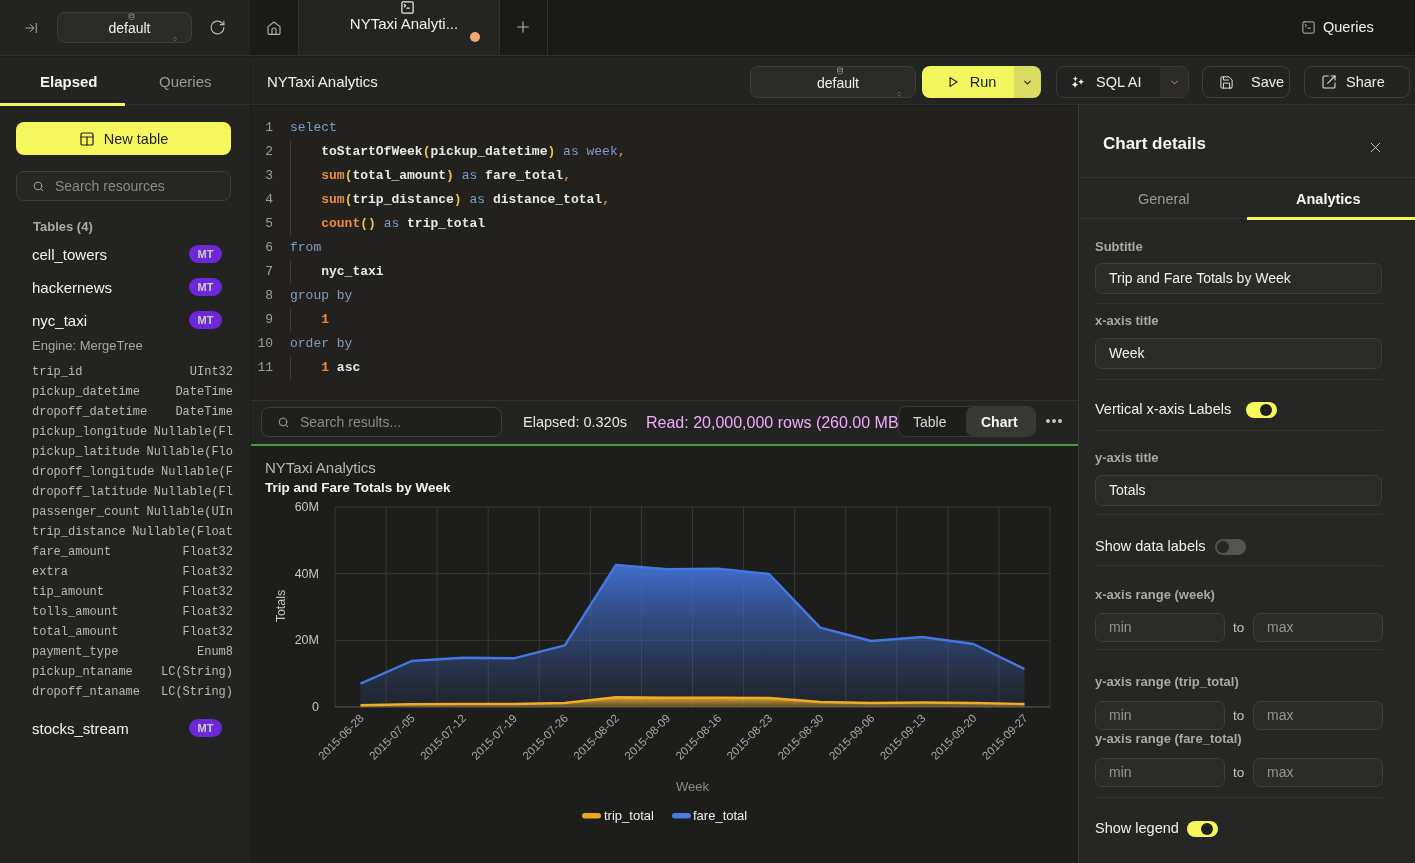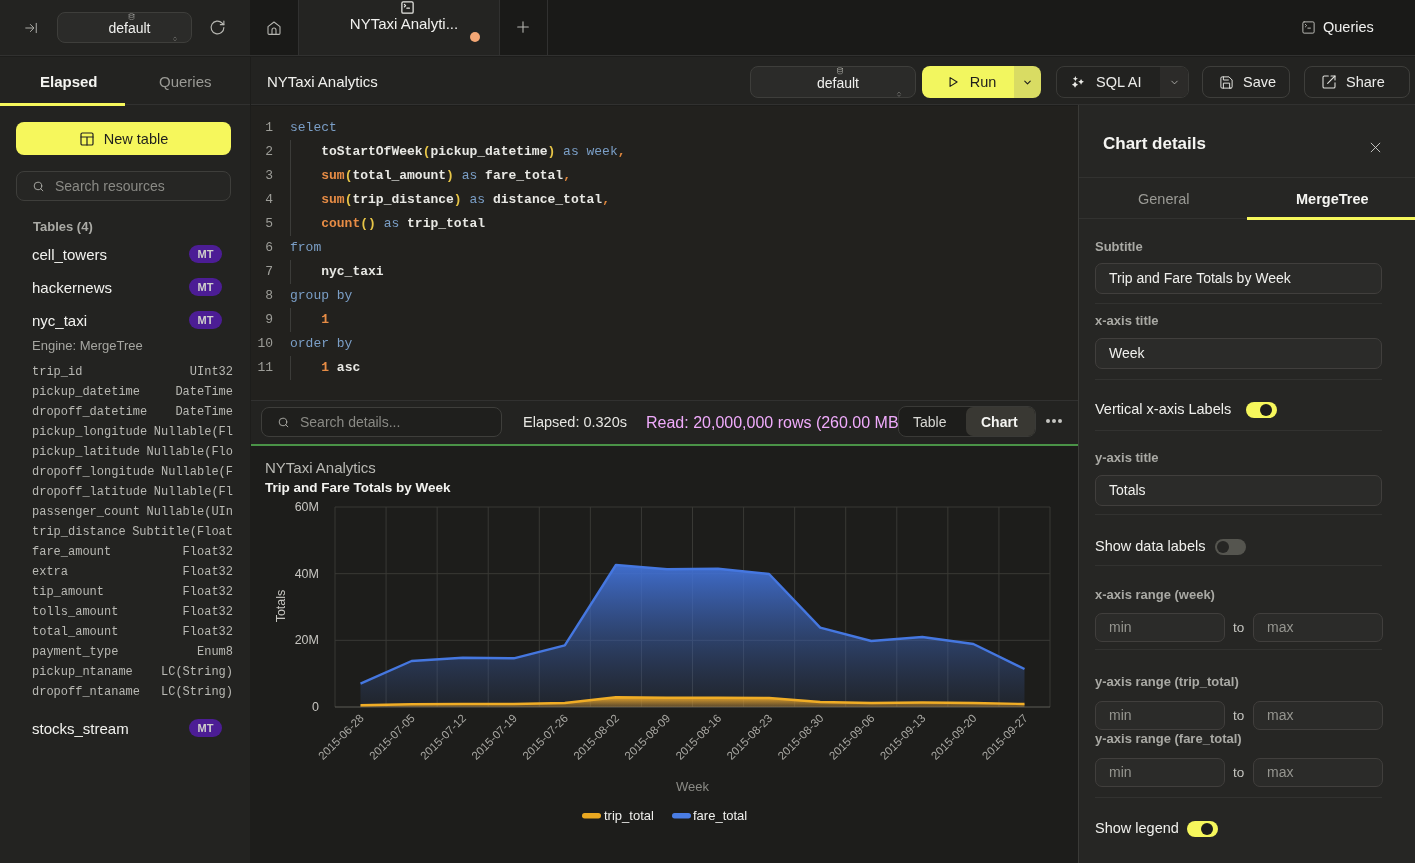--- a/index.html
+++ b/index.html
@@ -8,21 +8,21 @@
 .abs { position:absolute; }
 svg { display:block; }
 .icon { stroke:#b8b8b3; fill:none; stroke-width:1.6; stroke-linecap:round; stroke-linejoin:round; }
 
 #topbar { left:0; top:0; width:1415px; height:56px; background:#232321; border-bottom:1px solid #313130; }
 #tabstrip { left:250px; top:0; width:1165px; height:56px; background:#1a1a18; border-bottom:1px solid #313130; }
 .select { position:absolute; background:#2b2b29; border:1px solid #3e3e3b; border-radius:8px; display:flex; align-items:center;flex-direction:column; }
 #tab-active { left:298px; top:0; width:202px; height:55px; background:#242422; border-left:1px solid #313130; border-right:1px solid #313130; display:flex; align-items:center;flex-direction:column; }
 
 #sidebar { left:0; top:57px; width:250px; height:806px; background:#232321; }
-.mt-pill { position:absolute; width:33px; height:18px; background:#4c1d95; border-radius:9px; color:#cfcfcb; font-size:11px; font-weight:700; text-align:center; line-height:18px; }
+.mt-pill { position:absolute; width:33px; height:18px; background:#6d28d9; border-radius:9px; color:#cfcfcb; font-size:11px; font-weight:700; text-align:center; line-height:18px; }
 .col-row { position:absolute; left:32px; width:201px; font-family:"Liberation Mono",monospace; font-size:12px; color:#b9b9b4; white-space:nowrap; display:flex; justify-content:space-between; }
 
 #header { left:251px; top:57px; width:1164px; height:48px; background:#232321; border-bottom:1px solid #313130; }
 .btn { position:absolute; height:32px; border:1px solid #3e3e3b; border-radius:8px; display:flex; align-items:center; background:transparent; color:#ececea; font-size:14.5px; }
 
 #editor { left:251px; top:106px; width:827px; height:294px; background:#22211e; font-family:"Liberation Mono",monospace; font-size:13.5px; }
 .cl { position:absolute; height:24px; line-height:24px; white-space:pre; font-weight:700; color:#e8e8e4; font-family:"Liberation Mono",monospace; font-size:13px; }
 .ln { position:absolute; width:22px; text-align:right; height:24px; line-height:24px; color:#9d9d98; font-weight:400; font-family:"Liberation Mono",monospace; font-size:13px; }
 .kw { color:#7b9fc7; font-weight:400; }
 .fn { color:#e78c45; font-weight:700; }
@@ -156,21 +156,21 @@
     <div class="col-row" style="top:485px">
       <span>dropoff_latitude</span>
       <span>Nullable(Fl</span>
     </div>
     <div class="col-row" style="top:505px">
       <span>passenger_count</span>
       <span>Nullable(UIn</span>
     </div>
     <div class="col-row" style="top:525px">
       <span>trip_distance</span>
-      <span>Subtitle(Float</span>
+      <span>Nullable(Float</span>
     </div>
     <div class="col-row" style="top:545px">
       <span>fare_amount</span>
       <span>Float32</span>
     </div>
     <div class="col-row" style="top:565px">
       <span>extra</span>
       <span>Float32</span>
     </div>
     <div class="col-row" style="top:585px">
@@ -241,21 +241,21 @@
         <path d="m6 9 6 6 6-6"></path>
       </svg>
   </div>
 </div>
 
 <div class="btn" style="left:1202px;top:66px;width:88px;">
   <svg class="icon" style="margin-left:16px;stroke:#e0e0dc" width="15" height="15" viewBox="0 0 24 24">
     <path d="M19 21H5a2 2 0 0 1-2-2V5a2 2 0 0 1 2-2h11l5 5v11a2 2 0 0 1-2 2z"></path>
       <path d="M17 21v-8H7v8M7 3v5h8"></path>
   </svg>
-  <span style="margin-left:9px">Save</span>
+  <span style="margin-left:17px">Save</span>
 </div>
 
 <div class="btn" style="left:1304px;top:66px;width:106px;">
   <svg class="icon" style="margin-left:16px;stroke:#e0e0dc" width="16" height="16" viewBox="0 0 24 24">
     <path d="M21 13v6a2 2 0 0 1-2 2H5a2 2 0 0 1-2-2V5a2 2 0 0 1 2-2h6"></path>
       <path d="M15 3h6v6"></path>
       <path d="m10 14 11-11"></path>
   </svg>
   <span style="margin-left:9px">Share</span>
 </div>
@@ -292,21 +292,21 @@
     <div class="abs" style="left:290px;top:308px;width:1px;height:24px;background:#3c3c39"></div>
     <div class="abs" style="left:290px;top:356px;width:1px;height:24px;background:#3c3c39"></div>
   </div>
 
 <div class="abs" id="results"></div>
 <div class="abs" style="left:261px;top:407px;width:241px;height:30px;background:#1f1f1d;border:1px solid #3e3e3b;border-radius:8px;display:flex;align-items:center">
   <svg class="icon" style="margin-left:15px" width="13" height="13" viewBox="0 0 24 24">
       <circle cx="11" cy="11" r="7"></circle>
       <path d="m20 20-4-4"></path>
     </svg>
-  <span style="margin-left:10px;font-size:14px;color:#8a8a85">Search details...</span>
+  <span style="margin-left:10px;font-size:14px;color:#8a8a85">Search results...</span>
 </div>
 <div class="abs" style="left:523px;top:414px;font-size:14.5px;color:#e6e6e2">Elapsed: 0.320s</div>
 <div class="abs" style="left:646px;top:414px;font-size:16px;color:#f0abfc">Read: 20,000,000 rows (260.00 MB)</div>
 <div class="abs" style="left:898px;top:406px;width:138px;height:31px;border:1px solid #3a3a37;border-radius:8px;background:#1d1d1b"></div>
 <div class="abs" style="left:966px;top:407px;width:69px;height:29px;background:#393833;border-radius:7px"></div>
 <div class="abs" style="left:913px;top:414px;font-size:14px;color:#d9d9d5">Table</div>
 <div class="abs" style="left:981px;top:414px;font-size:14px;font-weight:700;color:#f5f5f2">Chart</div>
 <div class="abs" style="left:1046px;top:419px;width:4px;height:4px;border-radius:50%;background:#c5c5c1"></div>
 <div class="abs" style="left:1052px;top:419px;width:4px;height:4px;border-radius:50%;background:#c5c5c1"></div>
 <div class="abs" style="left:1058px;top:419px;width:4px;height:4px;border-radius:50%;background:#c5c5c1"></div>
@@ -378,21 +378,21 @@
   </div>
 
 <div class="abs" id="rightpanel"></div>
 <div class="abs" style="left:1103px;top:134px;font-size:17px;font-weight:700;color:#f5f5f2">Chart details</div>
 <svg class="abs icon" style="left:1369px;top:141px;stroke:#d8d8d4" width="13" height="13" viewBox="0 0 24 24">
     <path d="M4 4l16 16M20 4 4 20"></path>
   </svg>
 <div class="abs" style="left:1079px;top:177px;width:336px;height:1px;background:#323230"></div>
 <div class="abs" style="left:1079px;top:178px;width:336px;height:41px;border-bottom:1px solid #323230"></div>
 <div class="abs" style="left:1138px;top:191px;font-size:14.5px;color:#9a9a95">General</div>
-<div class="abs" style="left:1296px;top:191px;font-size:14.5px;font-weight:700;color:#f5f5f2">MergeTree</div>
+<div class="abs" style="left:1296px;top:191px;font-size:14.5px;font-weight:700;color:#f5f5f2">Analytics</div>
 <div class="abs" style="left:1247px;top:217px;width:168px;height:3px;background:#f6f75c"></div>
 
 <div id="rpanel-fields">
     <div class="fld-label abs" style="left:1095px;top:239px">Subtitle</div>
     <div class="inp abs" style="left:1095px;top:263px"><span>Trip and Fare Totals by Week</span></div>
     <div class="divider abs" style="left:1095px;top:303px"></div>
     <div class="fld-label abs" style="left:1095px;top:313px">x-axis title</div>
     <div class="inp abs" style="left:1095px;top:338px"><span>Week</span></div>
     <div class="divider abs" style="left:1095px;top:379px"></div>
     <div class="abs" style="left:1095px;top:401px;font-size:14.5px;color:#f0f0ed">Vertical x-axis Labels</div>

